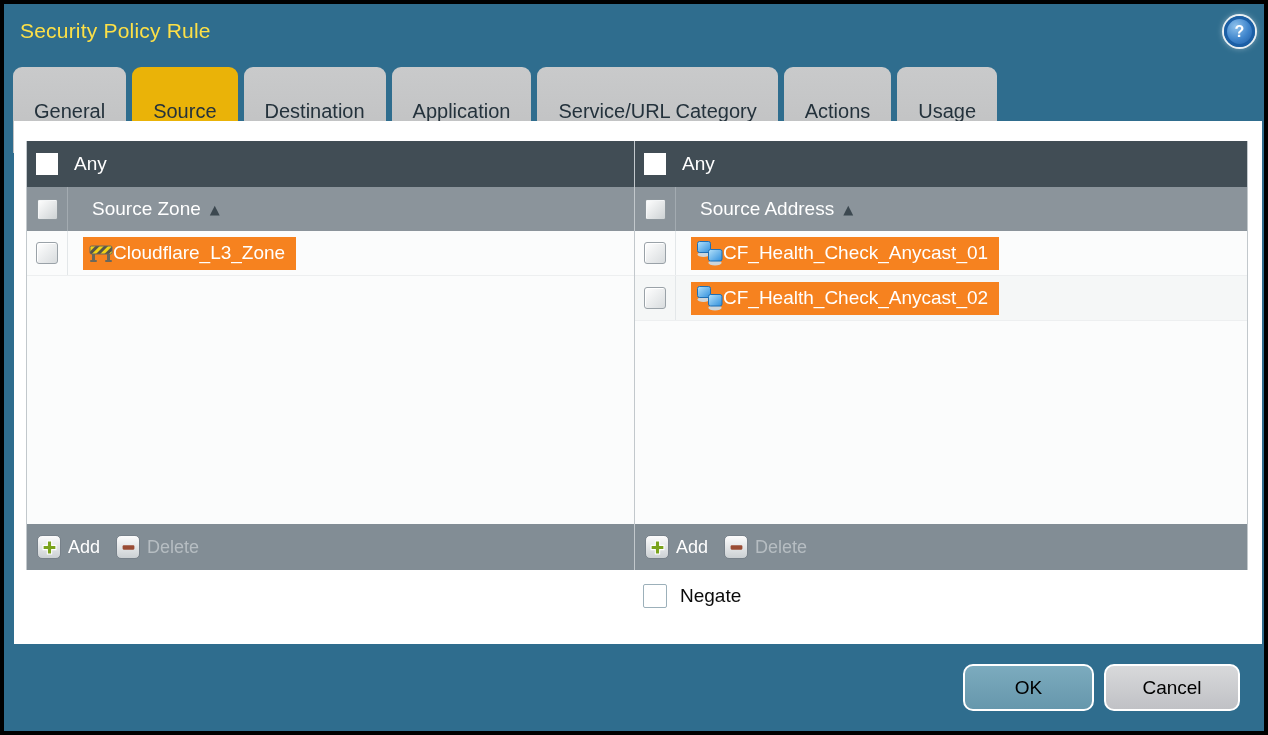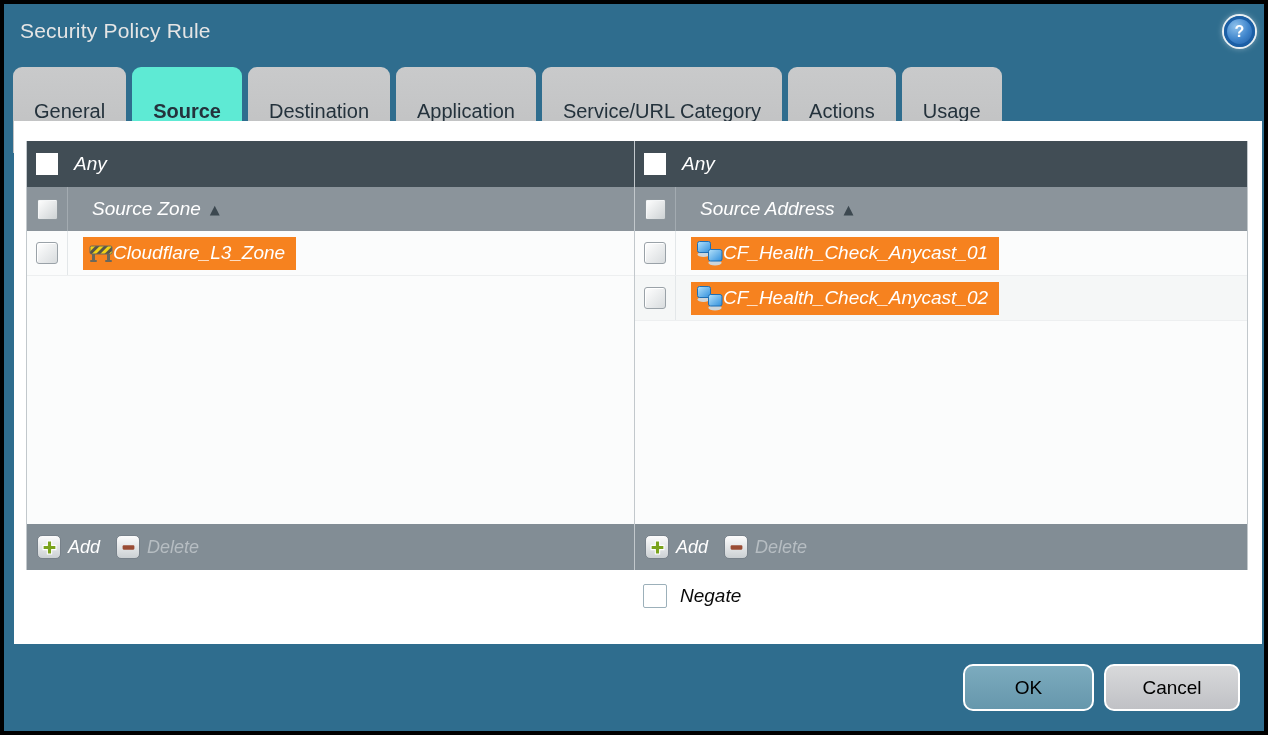--- a/index.html
+++ b/index.html
@@ -4,41 +4,41 @@
 <style>
   html,body{margin:0;padding:0;}
   body{
     width:1268px;height:735px;position:relative;overflow:hidden;
     background:#000;font-family:"Liberation Sans",sans-serif;
     -webkit-font-smoothing:antialiased;
   }
   .dialog{position:absolute;left:4px;top:4px;width:1260px;height:727px;background:#2f6d8e;}
 
   
-  .title{position:absolute;left:16px;top:15px;font-size:21px;color:#e5e5e5;letter-spacing:.2px;}
+  .title{position:absolute;left:16px;top:15px;font-size:21px;color:#fde047;letter-spacing:.2px;}
   .help{
     position:absolute;left:1220px;top:12px;width:25px;height:25px;border-radius:50%;
     background:radial-gradient(circle at 35% 30%, #8ec2ec 0%, #3f85cc 55%, #1d5ca3 100%);
     border:3px solid #1b5fa6;
     box-shadow:0 0 0 2px rgba(255,255,255,.85),0 0 7px rgba(255,255,255,.7);
     color:#fff;font-size:16px;font-weight:bold;text-align:center;line-height:25px;
     cursor:pointer;
   }
 
   
   .tabs{position:absolute;left:9px;top:63px;height:54px;display:flex;gap:6px;}
   .tab{
     background:linear-gradient(180deg,#c9cacb 0%,#bfc0c1 100%);
     border-radius:9px 9px 0 0;padding:16px 21px;line-height:56px;height:54px;
     font-size:20px;color:#24323c;white-space:nowrap;cursor:pointer;
   }
-  .tab.active{background:#5eead4;font-weight:bold;}
-
-  
-  .content{position:absolute;left:10px;top:117px;width:1248px;height:523px;background:#fff;font-style:italic;}
+  .tab.active{background:#eab308;}
+
+  
+  .content{position:absolute;left:10px;top:117px;width:1248px;height:523px;background:#fff;}
 
   .panel{position:absolute;top:20px;height:429px;display:flex;flex-direction:column;
          border-left:1px solid #c2c8cc;border-right:1px solid #c2c8cc;box-sizing:border-box;}
   .panel-left{left:12px;width:610px;}
   .panel-right{left:620px;width:614px;}
 
   .any-header{flex:0 0 46px;background:#414d55;display:flex;align-items:center;}
   .any-check{width:22px;height:22px;background:#fff;margin-left:9px;cursor:pointer;}
   .any-label{color:#fff;font-size:19px;margin-left:16px;}
 

